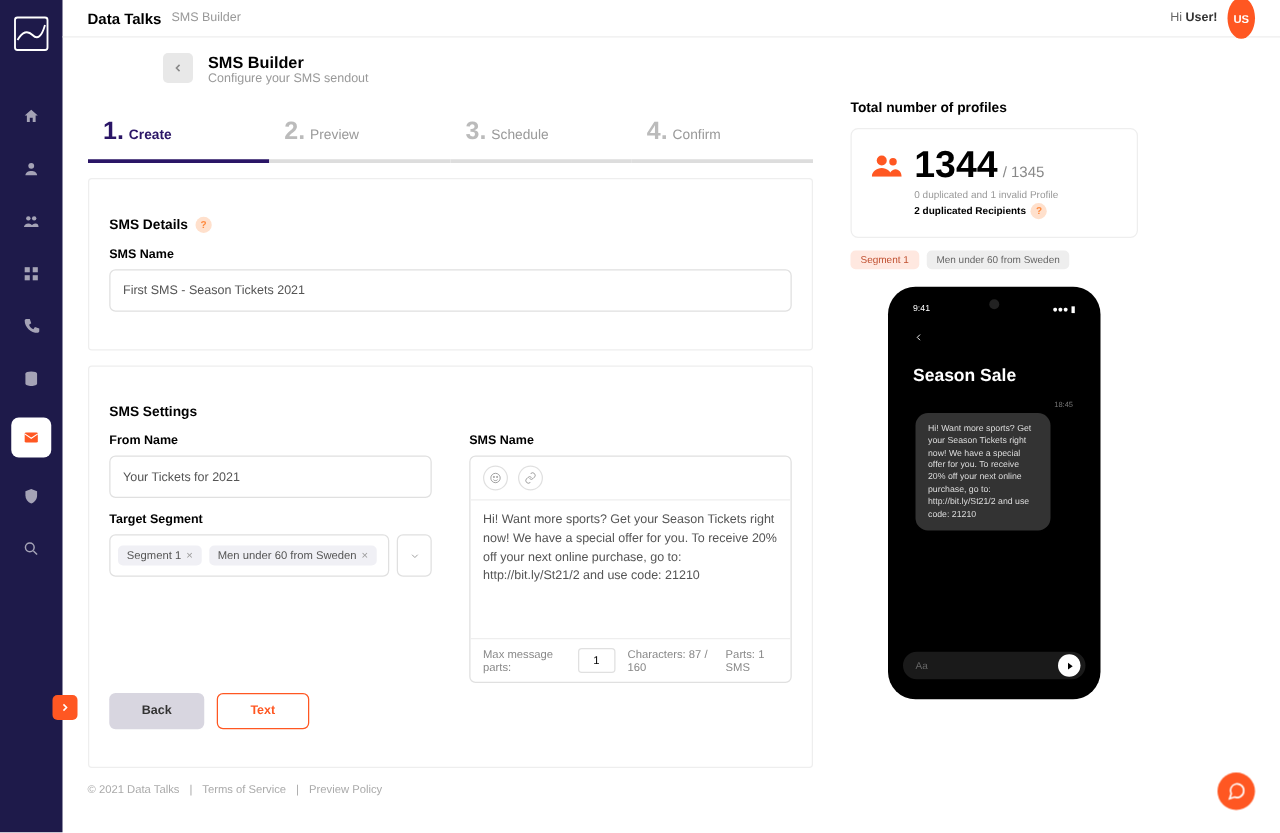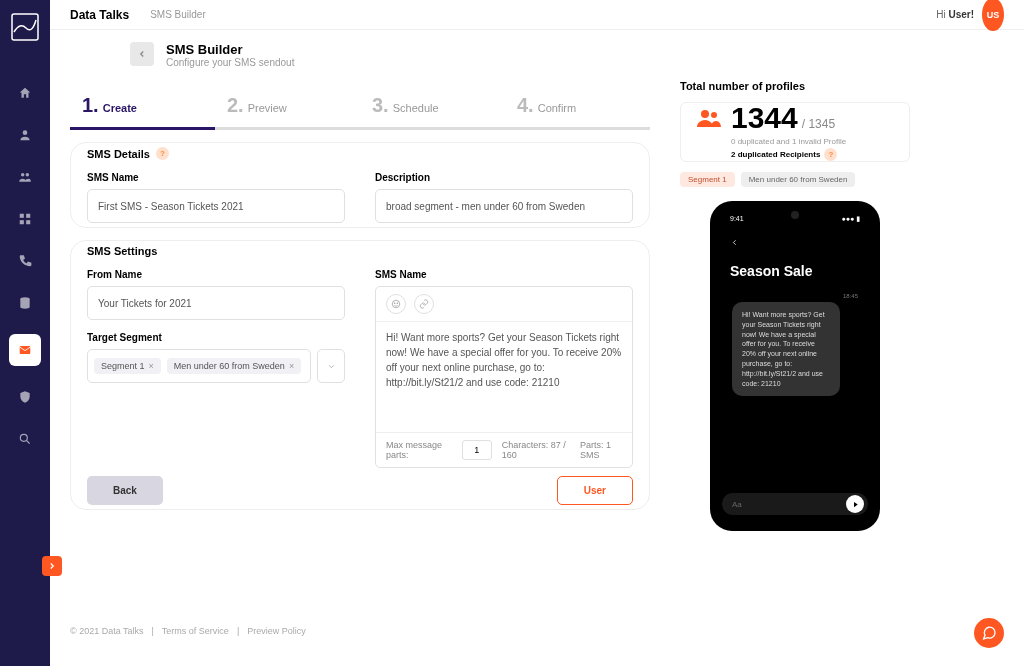--- a/index.html
+++ b/index.html
@@ -7,21 +7,21 @@
 .sidebar{position:absolute;left:0;top:0;bottom:0;width:50px;background:#1e1a4a;display:flex;flex-direction:column;align-items:center;padding-top:12px}
 .logo{width:30px;height:30px;margin-bottom:30px}
 .logo svg{width:100%;height:100%}
 .nav-item{width:22px;height:22px;margin:10px 0;display:flex;align-items:center;justify-content:center;cursor:pointer;opacity:.6}
 .nav-item.active{width:32px;height:32px;background:#fff;border-radius:6px;opacity:1}
 .nav-item.active svg{color:#ff5722}
 .nav-item svg{width:14px;height:14px;color:#fff}
 .collapse-btn{position:absolute;bottom:90px;left:42px;width:20px;height:20px;background:#ff5722;border-radius:4px;display:flex;align-items:center;justify-content:center;cursor:pointer}
 .collapse-btn svg{width:10px;height:10px;color:#fff}
 .topbar{position:absolute;left:50px;right:0;top:0;height:30px;display:flex;align-items:center;padding:0 20px;border-bottom:1px solid #eee}
-.topbar-left{display:flex;align-items:center;gap:21px}
+.topbar-left{display:flex;align-items:center;gap:8px}
 .brand{font-weight:700;font-size:12px}
 .breadcrumb{font-size:10px;color:#999}
 .topbar-right{margin-left:auto;display:flex;align-items:center;gap:8px}
 .greeting{font-size:10px;color:#666}
 .greeting b{color:#333}
 .avatar{width:22px;height:33px;border-radius:50%;background:#ff5722;color:#fff;display:flex;align-items:center;justify-content:center;font-size:9px;font-weight:600}
 .main{position:absolute;left:50px;right:0;top:30px;bottom:40px;padding:12px 20px;overflow:auto}
 .header{display:flex;align-items:flex-start;gap:12px;margin-bottom:12px;padding-left:60px}
 .back-btn{width:24px;height:24px;background:#e8e8e8;border-radius:4px;display:flex;align-items:center;justify-content:center;cursor:pointer}
 .back-btn svg{width:10px;height:10px;color:#888}
@@ -30,47 +30,47 @@
 .content{display:flex;gap:30px}
 .left-col{flex:1;max-width:580px}
 .right-col{width:230px}
 .steps{display:flex;background:#fff;border-radius:6px;margin-bottom:12px}
 .step{flex:1;padding:14px 12px 10px;border-bottom:3px solid #ddd;cursor:pointer}
 .step.active{border-bottom-color:#2a1566}
 .step-num{font-size:20px;font-weight:700;color:#bbb}
 .step.active .step-num{color:#2a1566}
 .step-label{font-size:11px;color:#999;margin-left:4px}
 .step.active .step-label{color:#2a1566;font-weight:700}
-.card{background:#fff;border:1px solid #eee;border-radius:16px;padding:4px 16px;margin-bottom:12px}
+.card{background:#fff;border:1px solid #eee;border-radius:3px;padding:30px 16px;margin-bottom:12px}
 .card-title{font-size:11px;font-weight:700;margin-bottom:12px;display:flex;align-items:center;gap:6px}
 .help-icon{width:13px;height:13px;border-radius:50%;background:#ffe0cc;color:#ff8c42;display:flex;align-items:center;justify-content:center;font-size:8px;font-weight:700}
 .row{display:flex;gap:30px}
 .field{flex:1}
 .field label{display:block;font-size:10px;font-weight:700;margin-bottom:6px}
 .input{width:100%;height:34px;border:1px solid #e0e0e0;border-radius:5px;padding:0 10px;font-size:10px;color:#555}
 .tags-row{display:flex;gap:6px;align-items:center}
 .tag-input-wrap{flex:1;display:flex;gap:6px;align-items:center;border:1px solid #e0e0e0;border-radius:5px;padding:5px 6px;min-height:34px}
 .tag{background:#f0f0f5;border-radius:4px;padding:3px 7px;font-size:9px;color:#555;display:flex;align-items:center;gap:4px}
 .tag-x{cursor:pointer;color:#999;font-size:9px}
 .seg-dd{width:28px;height:34px;border:1px solid #e0e0e0;border-radius:5px;display:flex;align-items:center;justify-content:center;cursor:pointer}
 .seg-dd svg{width:9px;height:9px;color:#999}
 .sms-text-wrap{border:1px solid #e0e0e0;border-radius:5px}
 .sms-toolbar{display:flex;gap:8px;padding:7px 10px;border-bottom:1px solid #eee}
 .tb-btn{width:20px;height:20px;border:1px solid #e0e0e0;border-radius:50%;display:flex;align-items:center;justify-content:center;cursor:pointer}
 .tb-btn svg{width:10px;height:10px;color:#888}
 .sms-textarea{width:100%;min-height:110px;border:none;padding:8px 10px;font-size:10px;color:#555;line-height:1.5;resize:none;outline:none}
 .sms-footer{display:flex;align-items:center;padding:7px 10px;border-top:1px solid #eee;font-size:9px;color:#888;gap:10px}
 .parts-input{width:30px;height:20px;border:1px solid #e0e0e0;border-radius:3px;text-align:center;font-size:9px}
 .sms-footer-right{margin-left:auto;display:flex;gap:14px}
-.actions{display:flex;justify-content:space-between;gap:10px;margin-top:8px}
+.actions{display:flex;justify-content:flex-start;gap:10px;margin-top:8px}
 .btn{padding:8px 26px;border-radius:5px;font-size:10px;font-weight:600;cursor:pointer;border:none}
 .btn-back{background:#d8d6e0;color:#333}
 .btn-next{background:#fff;border:1px solid #ff5722;color:#ff5722}
 .profiles-title{font-size:11px;font-weight:700;margin-bottom:10px}
-.profiles-box{background:#fff;border:1px solid #eee;border-radius:6px;padding:0 16px;margin-bottom:10px}
+.profiles-box{background:#fff;border:1px solid #eee;border-radius:6px;padding:14px 16px;margin-bottom:10px}
 .profiles-top{display:flex;align-items:flex-start;gap:10px}
 .people-icon{color:#ff5722;width:24px;height:18px;margin-top:6px}
 .count{font-size:30px;font-weight:700;line-height:1}
 .count-total{font-size:12px;color:#888;margin-left:4px}
 .dup-text{font-size:8px;color:#999;margin-top:4px}
 .dup-rec{font-size:8px;font-weight:700;margin-top:2px;display:flex;align-items:center;gap:4px}
 .pills{display:flex;gap:6px;flex-wrap:wrap}
 .pill{background:#ffe8e0;border-radius:4px;padding:3px 8px;font-size:8px;color:#c05030}
 .pill.gray{background:#eee;color:#666}
 .phone{width:170px;height:330px;background:#000;border-radius:22px;padding:10px;margin:14px auto 0;position:relative}
@@ -197,24 +197,20 @@
       <div class="card">
         <div class="card-title">
             <span>SMS Details</span>
             <span class="help-icon">?</span>
           </div>
         <div class="row">
           <div class="field">
             <label>SMS Name</label>
             <input class="input" value="First SMS - Season Tickets 2021" style="">
           </div>
-          <div class="field">
-            <label>Description</label>
-            <input class="input" value="broad segment - men under 60 from Sweden" style="">
-          </div>
         </div>
       </div>
 
       <div class="card">
         <div class="card-title">
             <span>SMS Settings</span>
           </div>
         <div class="row">
           <div class="field">
             <label>From Name</label>
@@ -263,21 +259,21 @@
                 <div class="sms-footer-right">
                   <span>Characters: 87 / 160</span>
                   <span>Parts: 1 SMS</span>
                 </div>
               </div>
             </div>
           </div>
         </div>
         <div class="actions">
           <button class="btn btn-back">Back</button>
-          <button class="btn btn-next">User</button>
+          <button class="btn btn-next">Text</button>
         </div>
       </div>
     </div>
 
     <div class="right-col">
       <div class="profiles-title">Total number of profiles</div>
       <div class="profiles-box">
         <div class="profiles-top">
           <svg class="people-icon" viewBox="0 0 24 18" fill="currentColor">
               <circle cx="8" cy="5" r="4"></circle>

